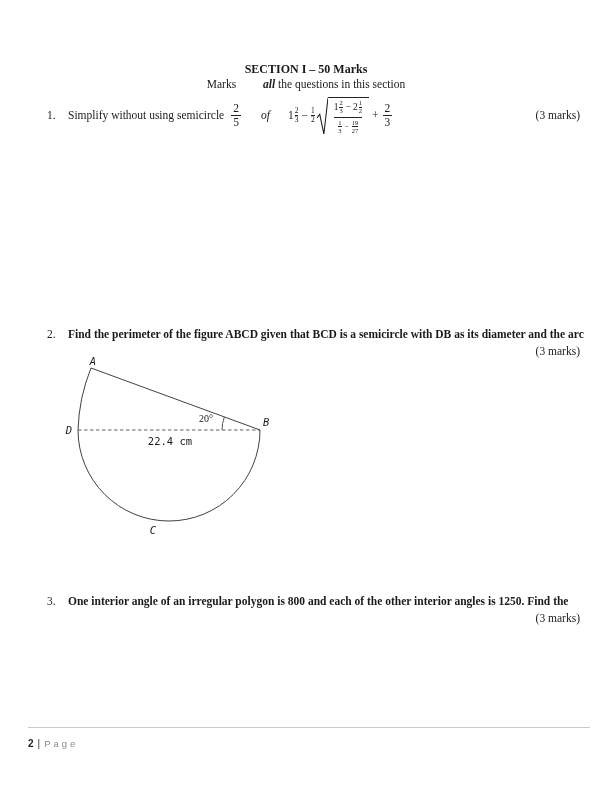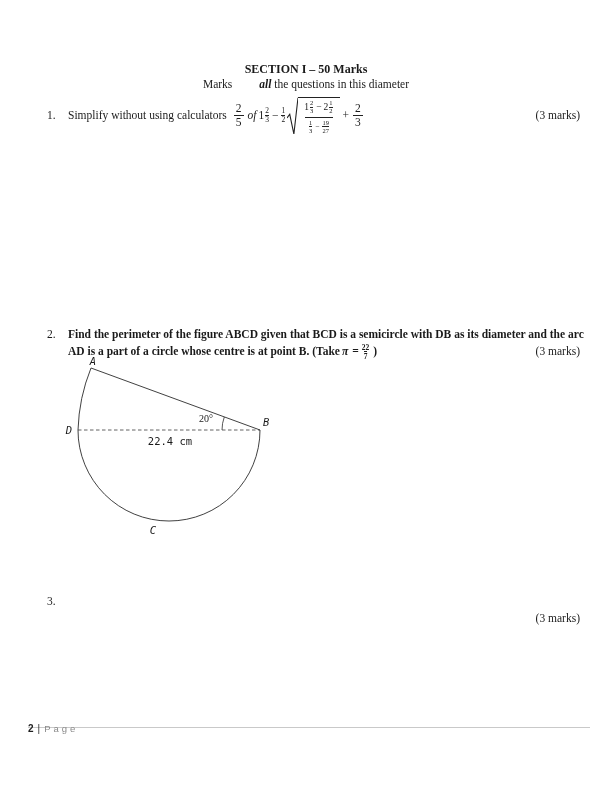--- a/index.html
+++ b/index.html
@@ -27,21 +27,21 @@
   .qrow{display:flex;}
   .row2{display:flex;align-items:center;margin-top:1px;}
   .indent{width:21px;flex:none;}
   .line2content{display:inline-flex;align-items:center;}
 
   
   .mathexp{display:inline-flex;align-items:center;}
   .frac{display:inline-flex;flex-direction:column;align-items:center;font-size:11.5px;line-height:1.1;margin:0 2px;}
   .frac .num{padding:0 2px;}
   .frac .den{border-top:1px solid #222;padding:0 2px;}
-  .of{font-style:italic;margin:0 2px;}
+  .of{font-style:italic;margin:0 18px;}
   .mixed{display:inline-flex;align-items:center;}
   .sfrac{display:inline-flex;flex-direction:column;align-items:center;font-size:7.5px;line-height:1;margin:0 1px;vertical-align:middle;}
   .sfrac .sden{border-top:0.8px solid #222;padding-top:0.5px;}
   .op{margin:0 2px;}
   .radical{display:inline-flex;align-items:stretch;margin:0 1px;}
   .rad-hook{width:11px;align-self:stretch;height:auto;display:block;}
   .radicand{border-top:1.1px solid #222;padding:2px 3px 0 3px;display:inline-flex;align-items:center;}
   .rfrac{display:inline-flex;flex-direction:column;align-items:center;line-height:1;}
   .rnum{display:inline-flex;align-items:center;font-size:9.5px;padding:0 3px 2px;}
   .rden{display:inline-flex;align-items:center;font-size:7.5px;border-top:0.9px solid #222;padding:2px 3px 0;}
@@ -50,39 +50,39 @@
   .paren-close{margin-left:3px;}
 
   
   .fig-svg{position:absolute;left:0;top:0;width:612px;height:792px;}
   .fig-label{font-family:"DejaVu Sans Mono",monospace;font-style:italic;font-size:10.5px;fill:#1a1a1a;}
   .fig-dim{font-family:"DejaVu Sans Mono",monospace;font-size:10.5px;font-weight:500;fill:#1a1a1a;}
   .fig-angle{font-family:"Liberation Serif",serif;font-size:10px;fill:#1a1a1a;}
 
   
   .footer-rule{position:absolute;left:28px;top:727px;width:562px;border-top:1px solid #c9c9c9;}
-  .footer{position:absolute;left:28px;top:723px;font-family:"Liberation Sans",sans-serif;font-size:10px;color:#1f1f1f;}
+  .footer{position:absolute;left:28px;top:738px;font-family:"Liberation Sans",sans-serif;font-size:10px;color:#1f1f1f;}
   .footer .pnum{font-weight:bold;}
   .footer .sep{margin:0 4px;color:#333;}
   .footer .pglabel{color:#8a8a8a;letter-spacing:3px;font-size:9.5px;}
 </style>
 </head>
 <body>
 
 <div class="page">
 
   <div class="heading">
     <div class="h1">SECTION I – 50 Marks</div>
-    <div class="h2"><span>Marks </span><span class="allword">all</span><span> the questions in this diameter</span></div>
+    <div class="h2"><span>Marks </span><span class="allword">all</span><span> the questions in this section</span></div>
   </div>
 
   <div class="q q1">
     <span class="qnum">1.</span>
     <span class="qbody">
-      <span class="prompt">Simplify without using calculators</span>
+      <span class="prompt">Simplify without using semicircle</span>
       <span class="mathexp">
         <span class="frac">
             <span class="num">2</span>
             <span class="den">5</span>
           </span>
         <span class="of">of</span>
         <span class="mixed">
             <span>1</span>
             <span class="sfrac">
               <span>2</span>
@@ -141,30 +141,20 @@
     <span class="marks">(3 marks)</span>
   </div>
 
   <div class="q q2">
     <div class="qrow">
       <span class="qnum">2.</span>
       <span class="nowrap">Find the perimeter of the figure ABCD given that BCD is a semicircle with DB as its diameter and the arc</span>
     </div>
     <div class="row2">
       <span class="indent"></span>
-      <span class="line2content nowrap">
-        <span>AD is a part of a circle whose centre is at point B. (Take </span>
-          <span class="pi">π</span>
-          <span class="op">=</span>
-          <span class="sfrac">
-            <span>22</span>
-            <span class="sden">7</span>
-          </span>
-          <span class="paren-close">)</span>
-      </span>
       <span class="marks">(3 marks)</span>
     </div>
   </div>
 
   <svg class="fig-svg" viewBox="0 0 612 792">
 
     <path d="M 78 430 A 91 91 0 0 0 260 430" fill="none" stroke="#2b2b2b" stroke-width="0.9"></path>
 
     <path d="M 78 430 A 180 180 0 0 1 91 368" fill="none" stroke="#2b2b2b" stroke-width="0.9"></path>
 
@@ -178,20 +168,21 @@
     <text x="72" y="434" text-anchor="end" class="fig-label">D</text>
     <text x="263" y="426" text-anchor="start" class="fig-label">B</text>
     <text x="153" y="534" text-anchor="middle" class="fig-label">C</text>
     <text x="206" y="422" text-anchor="middle" class="fig-angle">20°</text>
     <text x="170" y="445" text-anchor="middle" class="fig-dim">22.4 cm</text>
   </svg>
 
   <div class="q q3">
     <div class="qrow">
       <span class="qnum">3.</span>
+      <span class="nowrap">One interior angle of an irregular polygon is 800 and each of the other interior angles is 1250. Find the</span>
     </div>
     <div class="row2">
       <span class="indent"></span>
       <span class="marks">(3 marks)</span>
     </div>
   </div>
 
   <div class="footer-rule"></div>
   <div class="footer">
     <span class="pnum">2</span><span class="sep">|</span><span class="pglabel">Page</span>

